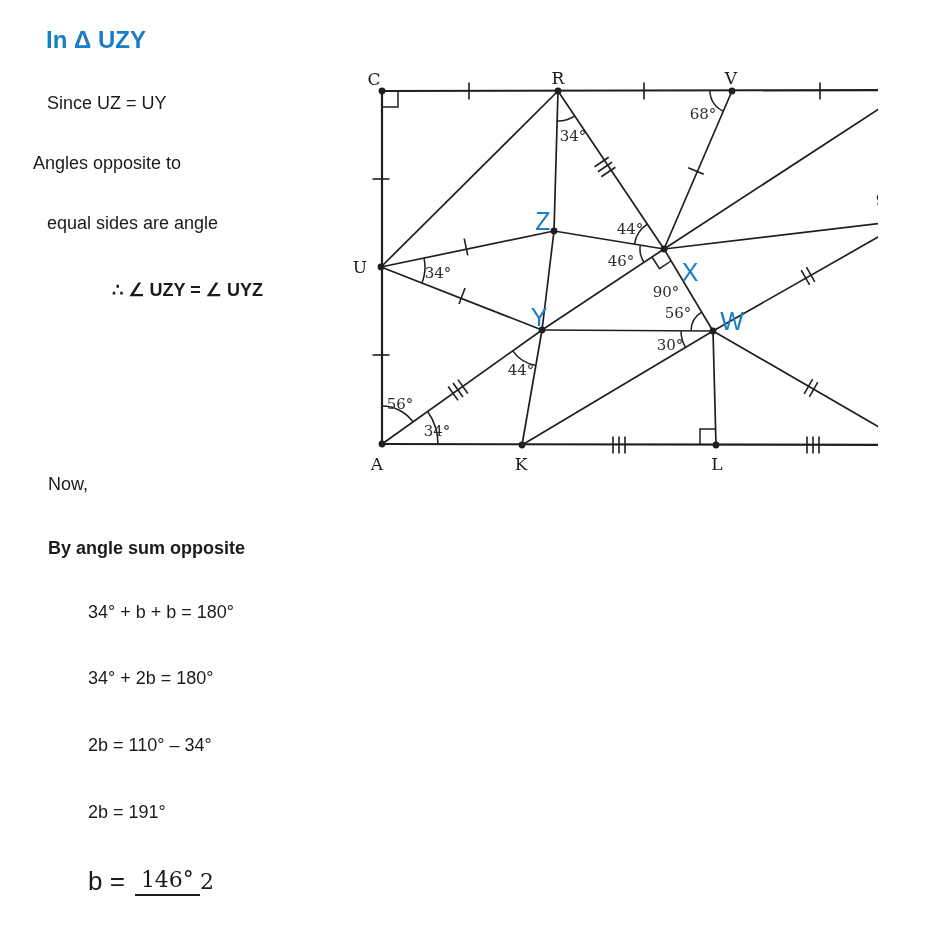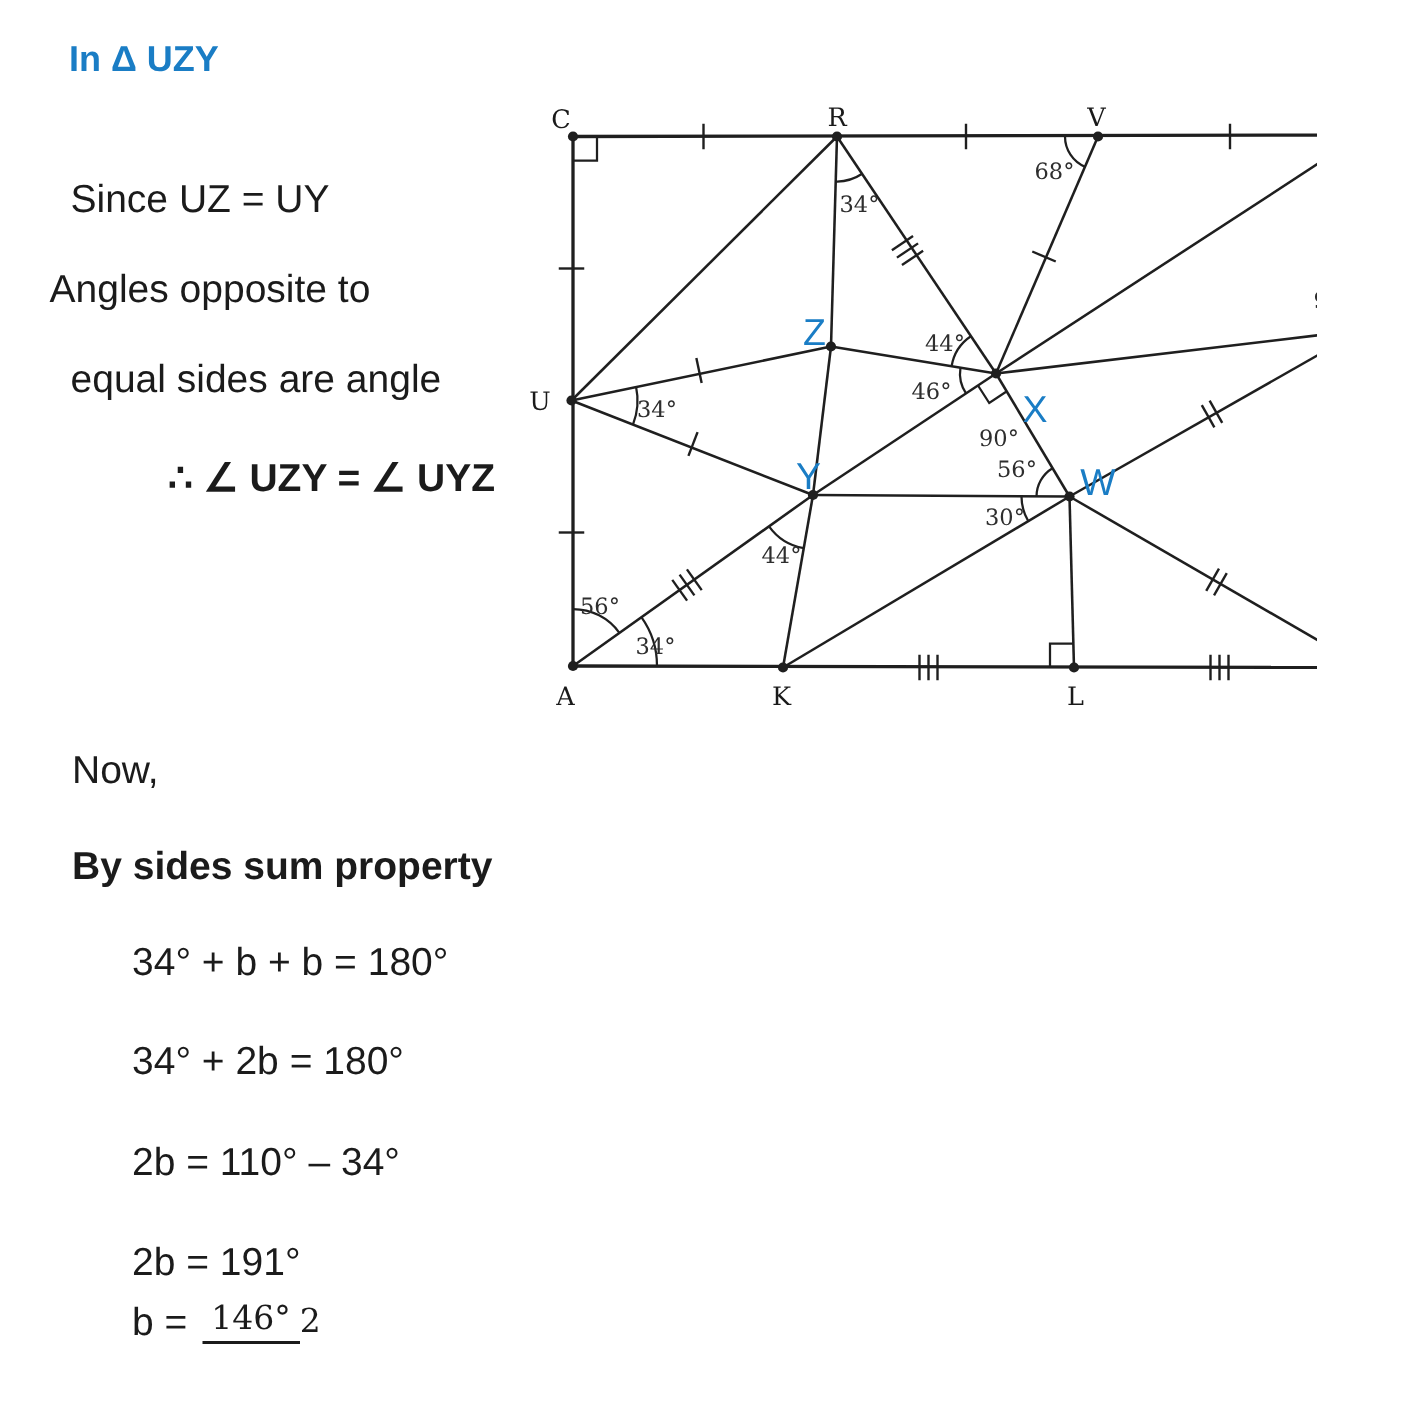--- a/index.html
+++ b/index.html
@@ -2,21 +2,21 @@
 <html><head>
 <meta charset="utf-8">
 <style>
   html,body{margin:0;padding:0;background:#fff;}
   .canvas{position:relative;width:878px;height:945px;background:#ffffff;overflow:hidden;
           font-family:"Liberation Sans",sans-serif;color:#1b1b1b;}
   .heading{position:absolute;left:46px;top:26px;font-size:24px;font-weight:bold;color:#1278bf;}
   .logo{position:absolute;left:760px;top:10px;width:150px;text-align:center;
         font-family:"DejaVu Serif",serif;font-style:italic;font-weight:bold;
         font-size:38px;letter-spacing:-2px;color:#0c0c0c;}
-  .tline{position:absolute;font-size:26px;white-space:nowrap;margin-top:24px;}
+  .tline{position:absolute;font-size:18px;white-space:nowrap;}
   .bold{font-weight:bold;}
   .bar{position:absolute;left:930px;width:15px;}
   .bar-blue{top:0;height:171px;}
   .bar-black{top:171px;height:774px;}
   svg.diagram{position:absolute;left:0;top:0;}
   .vlabel{font:17px "DejaVu Serif",serif;fill:#1a1a1a;text-anchor:middle;}
   .alabel{font:15px "DejaVu Serif",serif;fill:#2e2e2e;text-anchor:middle;}
   .blabel{font:25px "Liberation Sans",sans-serif;fill:#1a7dc5;text-anchor:middle;}
   .fracline{position:absolute;left:88px;top:866px;display:flex;align-items:center;}
   .fraclhs{font-size:26px;margin-right:10px;}
@@ -31,21 +31,21 @@
 <div class="canvas">
 
   <div class="heading" style="color: rgb(26, 125, 197);">In Δ UZY</div>
 
   <div class="tline" style="left:47px;top:93px">Since UZ = UY</div>
   <div class="tline" style="left:33px;top:153px">Angles opposite to</div>
   <div class="tline" style="left:47px;top:213px">equal sides are angle</div>
   <div class="tline bold" style="left:112px;top:279px">∴ ∠ UZY = ∠ UYZ</div>
 
   <div class="tline" style="left:48px;top:474px">Now,</div>
-  <div class="tline bold" style="left:48px;top:538px">By sides sum property</div>
+  <div class="tline bold" style="left:48px;top:538px">By angle sum opposite</div>
   <div class="tline" style="left:88px;top:602px">34° + b + b = 180°</div>
   <div class="tline" style="left:88px;top:668px">34° + 2b = 180°</div>
   <div class="tline" style="left:88px;top:735px">2b = 110° – 34°</div>
   <div class="tline" style="left:88px;top:802px">2b = 191°</div>
 
   <div class="fracline">
     <span class="fraclhs">b =</span>
     <span class="frac">
       <span class="fracnum">146°</span>
       <span class="fracden">2</span>

